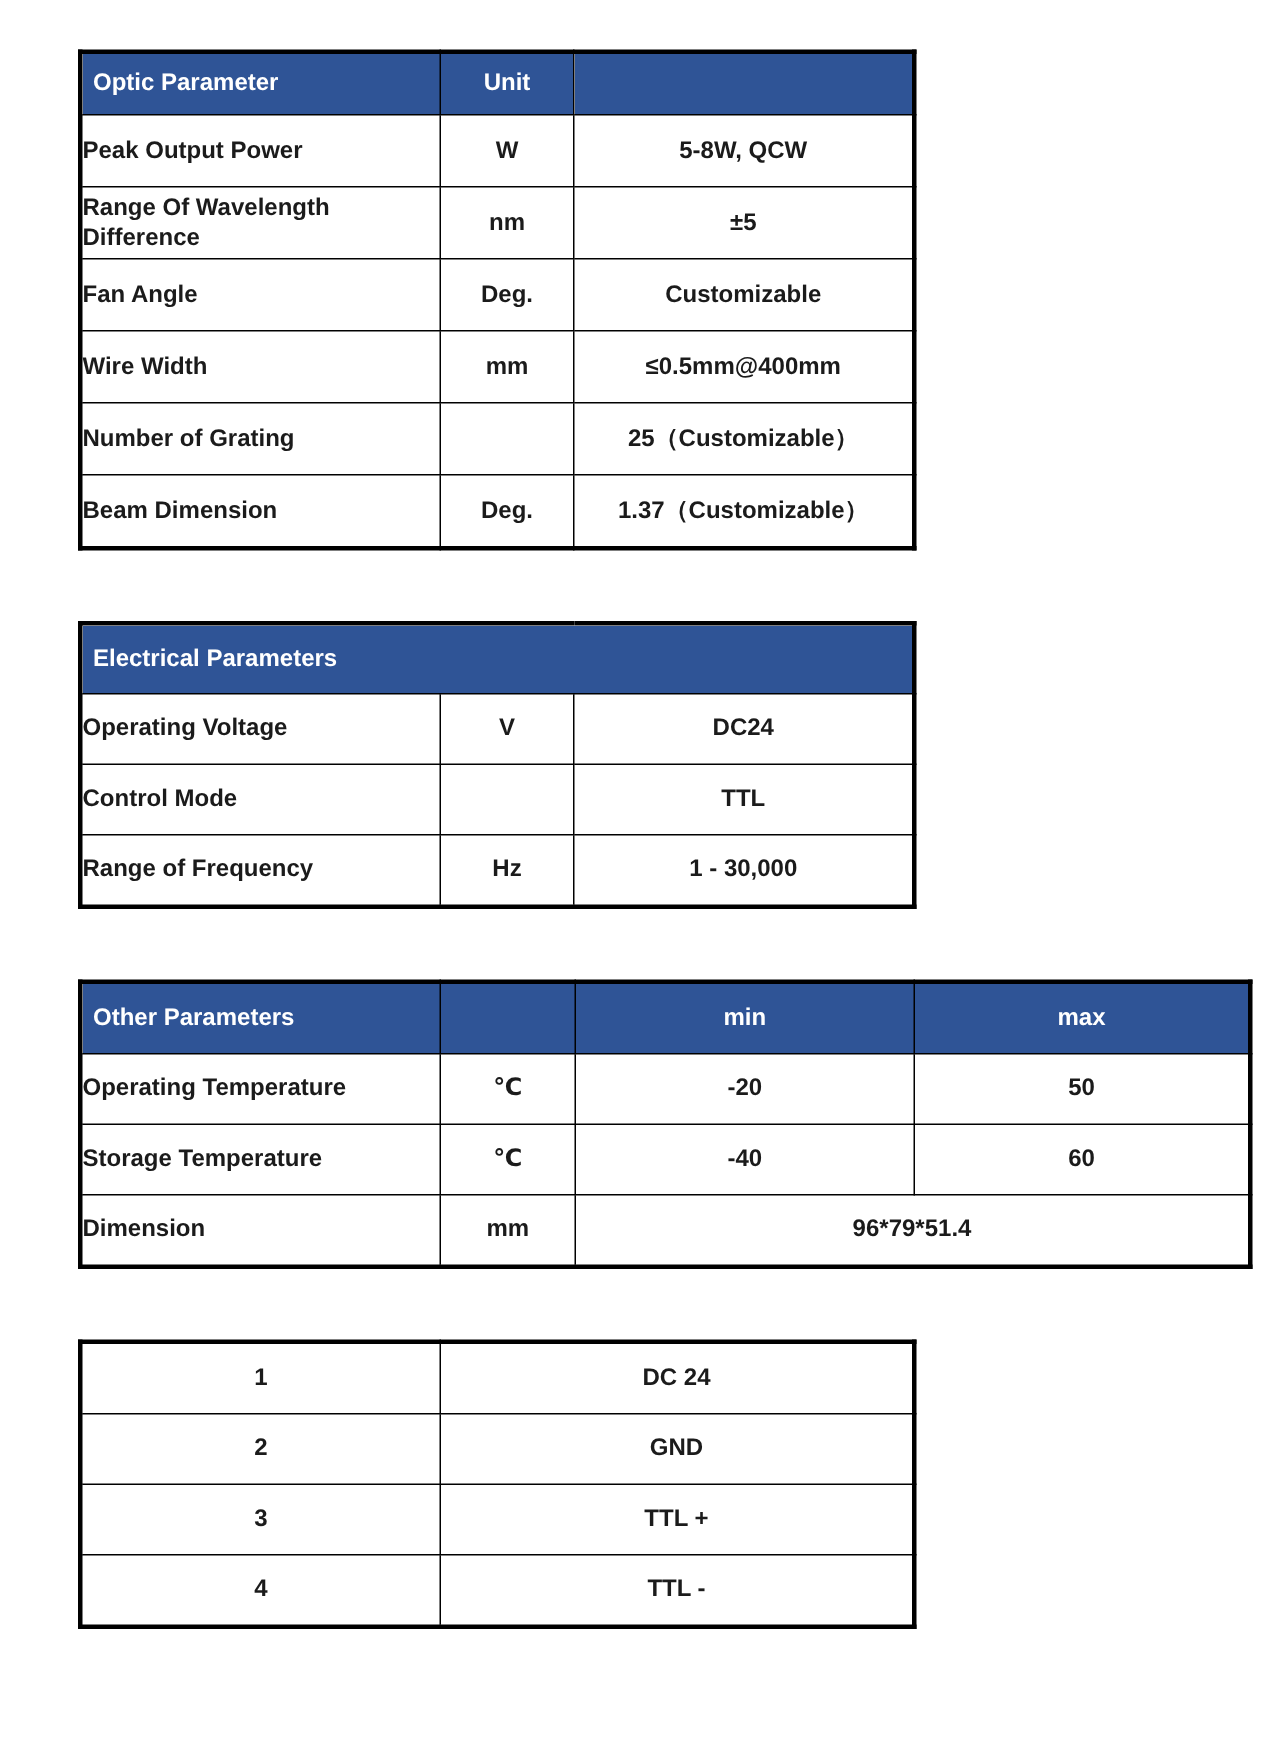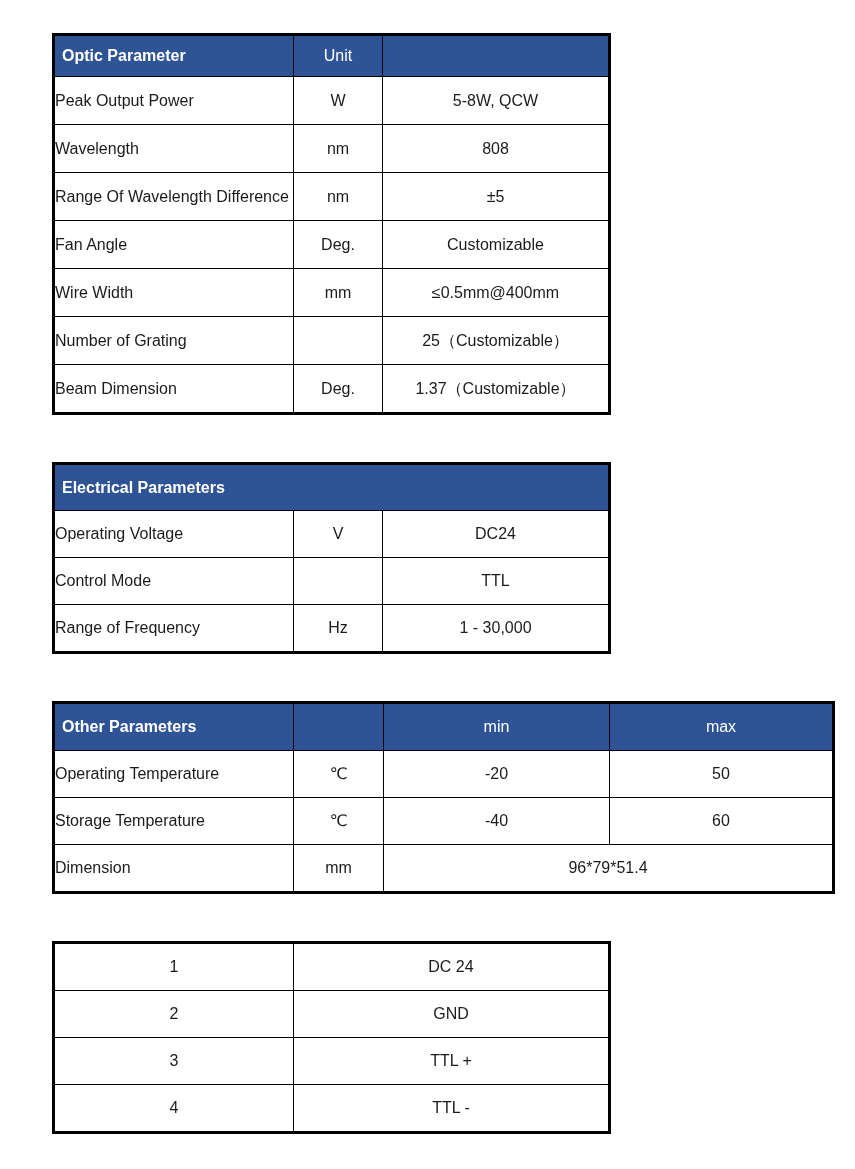--- a/index.html
+++ b/index.html
@@ -19,21 +19,21 @@
   }
   table.spec {
     border-collapse: collapse;
     table-layout: fixed;
     border: 3px solid #000;
     margin-bottom: 47px;
   }
   table.spec td, table.spec th {
     border: 1.5px solid #000;
     font-size: 16px;
-    font-weight: normal;
+    font-weight: bold;
     line-height: 1.25;
     vertical-align: middle;
     padding: 0;
     overflow: hidden;
   }
   table.w556 { width: 556px; }
   table.w780 { width: 780px; }
 
   th.hdr {
     background: #2F5496;
@@ -79,25 +79,20 @@
         <th class="hdr"></th>
       </tr>
     </thead>
     <tbody>
       <tr class="h47">
         <td class="name">Peak Output Power</td>
         <td class="ctr">W</td>
         <td class="ctr">5-8W, QCW</td>
       </tr>
       <tr class="h47">
-        <td class="name">Wavelength</td>
-        <td class="ctr">nm</td>
-        <td class="ctr">808</td>
-      </tr>
-      <tr class="h47">
         <td class="name">Range Of Wavelength Difference</td>
         <td class="ctr">nm</td>
         <td class="ctr">±5</td>
       </tr>
       <tr class="h47">
         <td class="name">Fan Angle</td>
         <td class="ctr">Deg.</td>
         <td class="ctr">Customizable</td>
       </tr>
       <tr class="h47">

